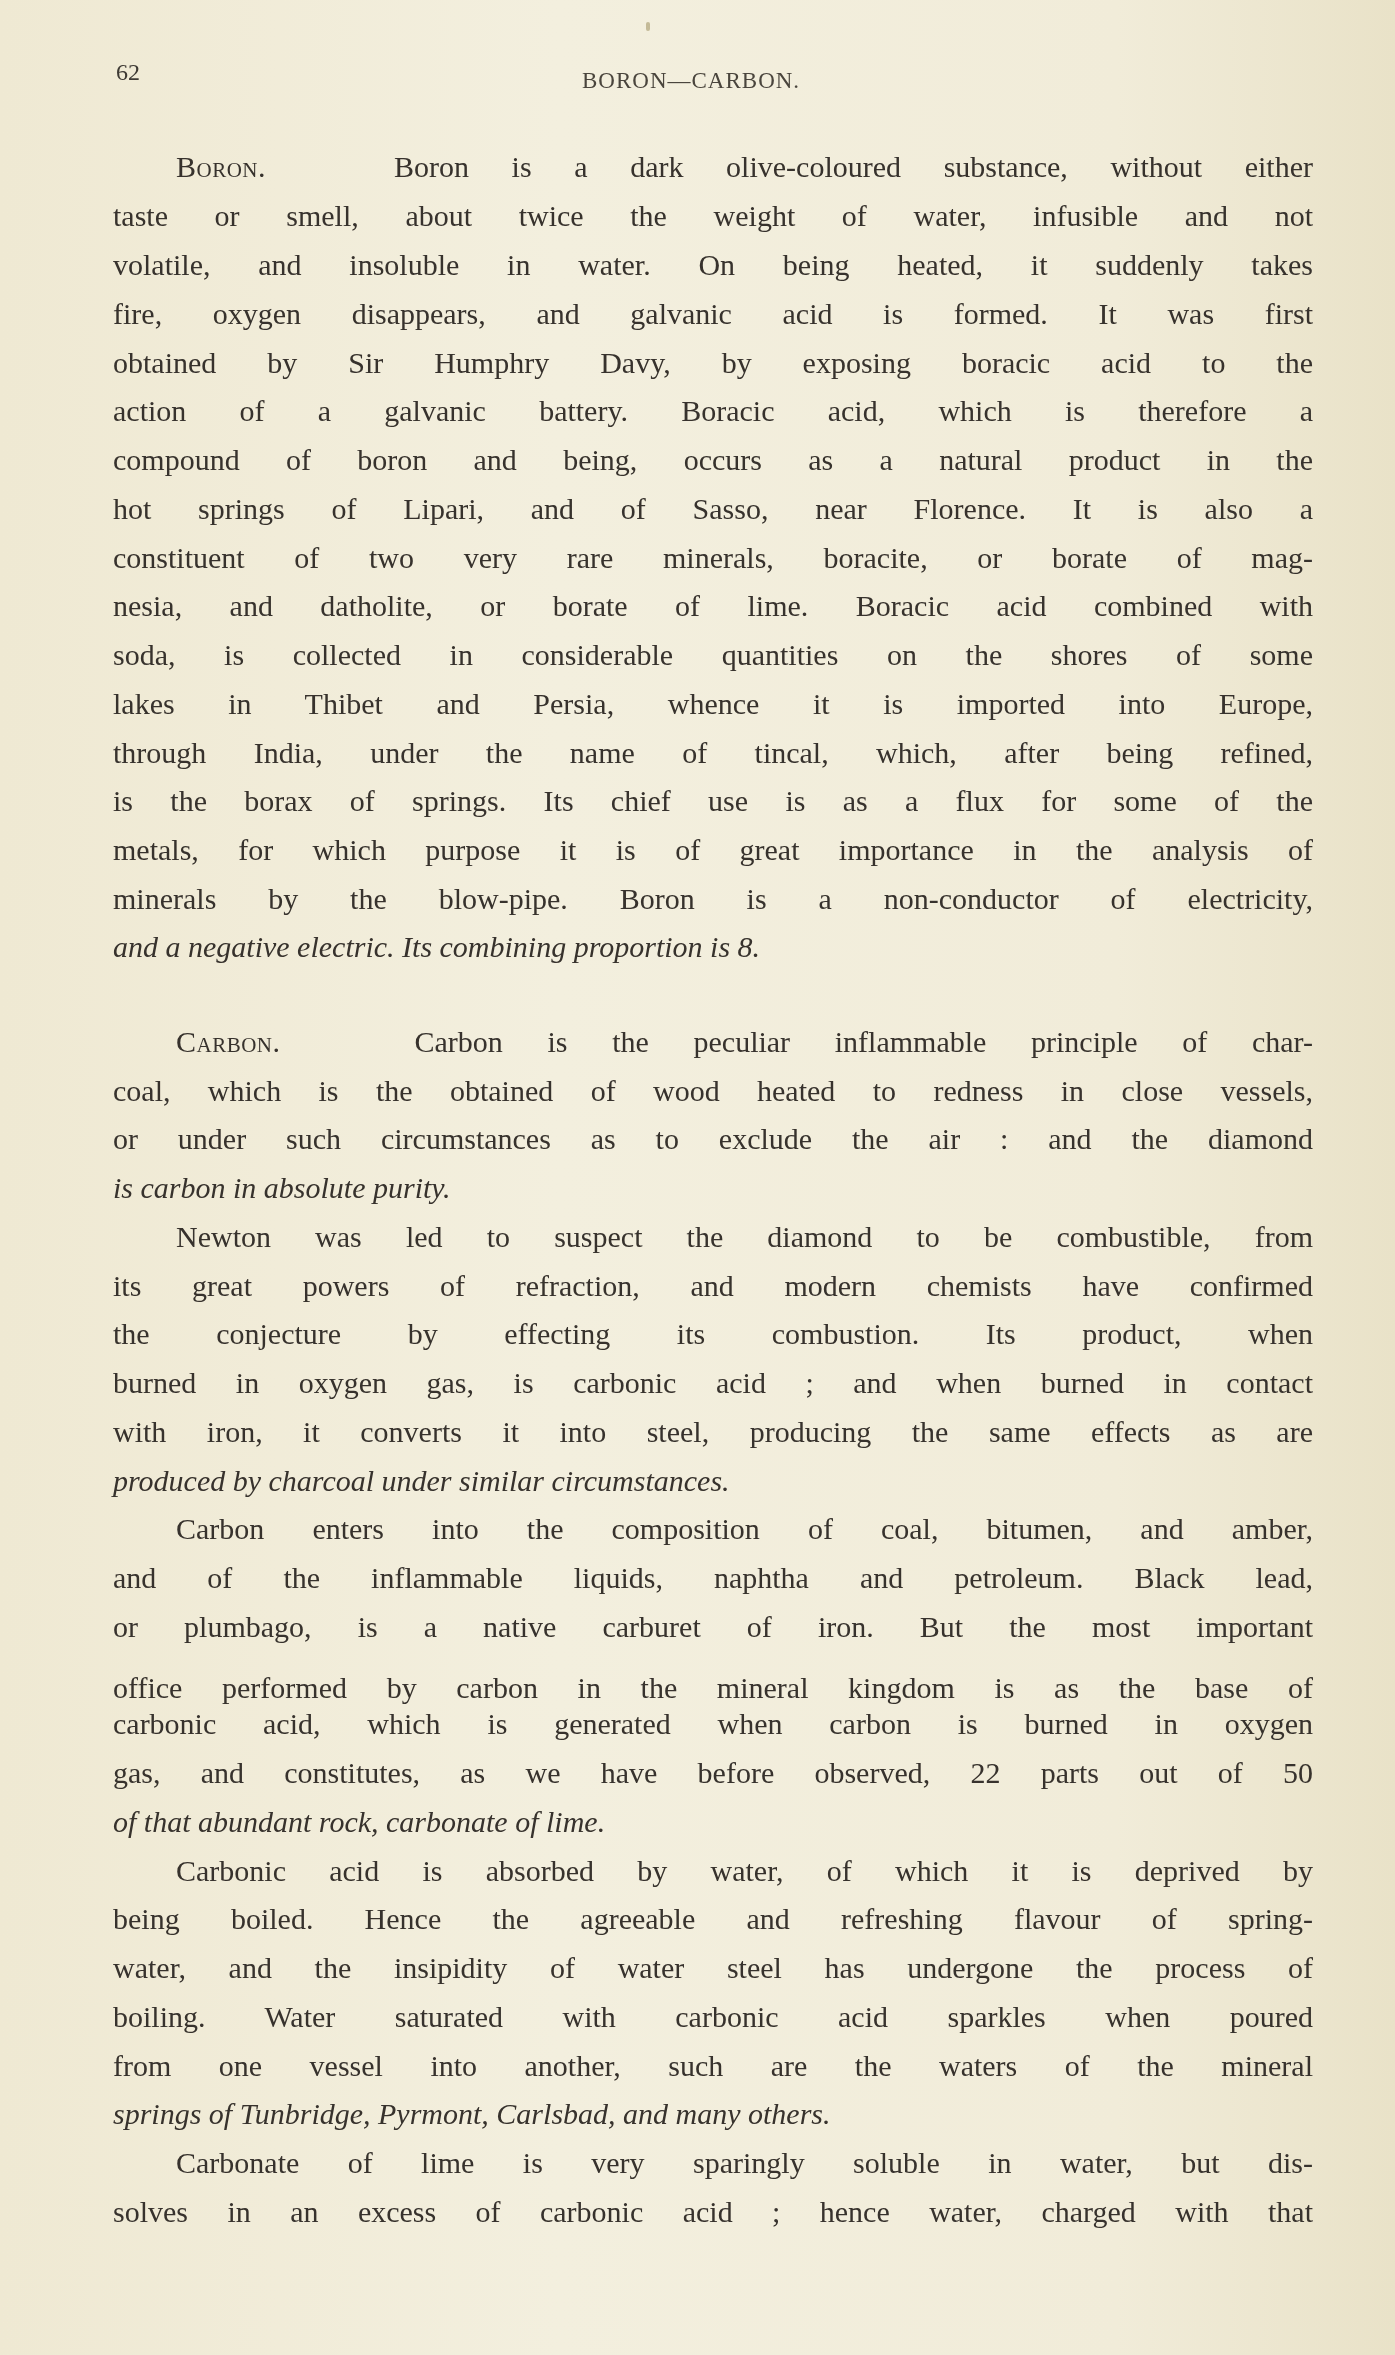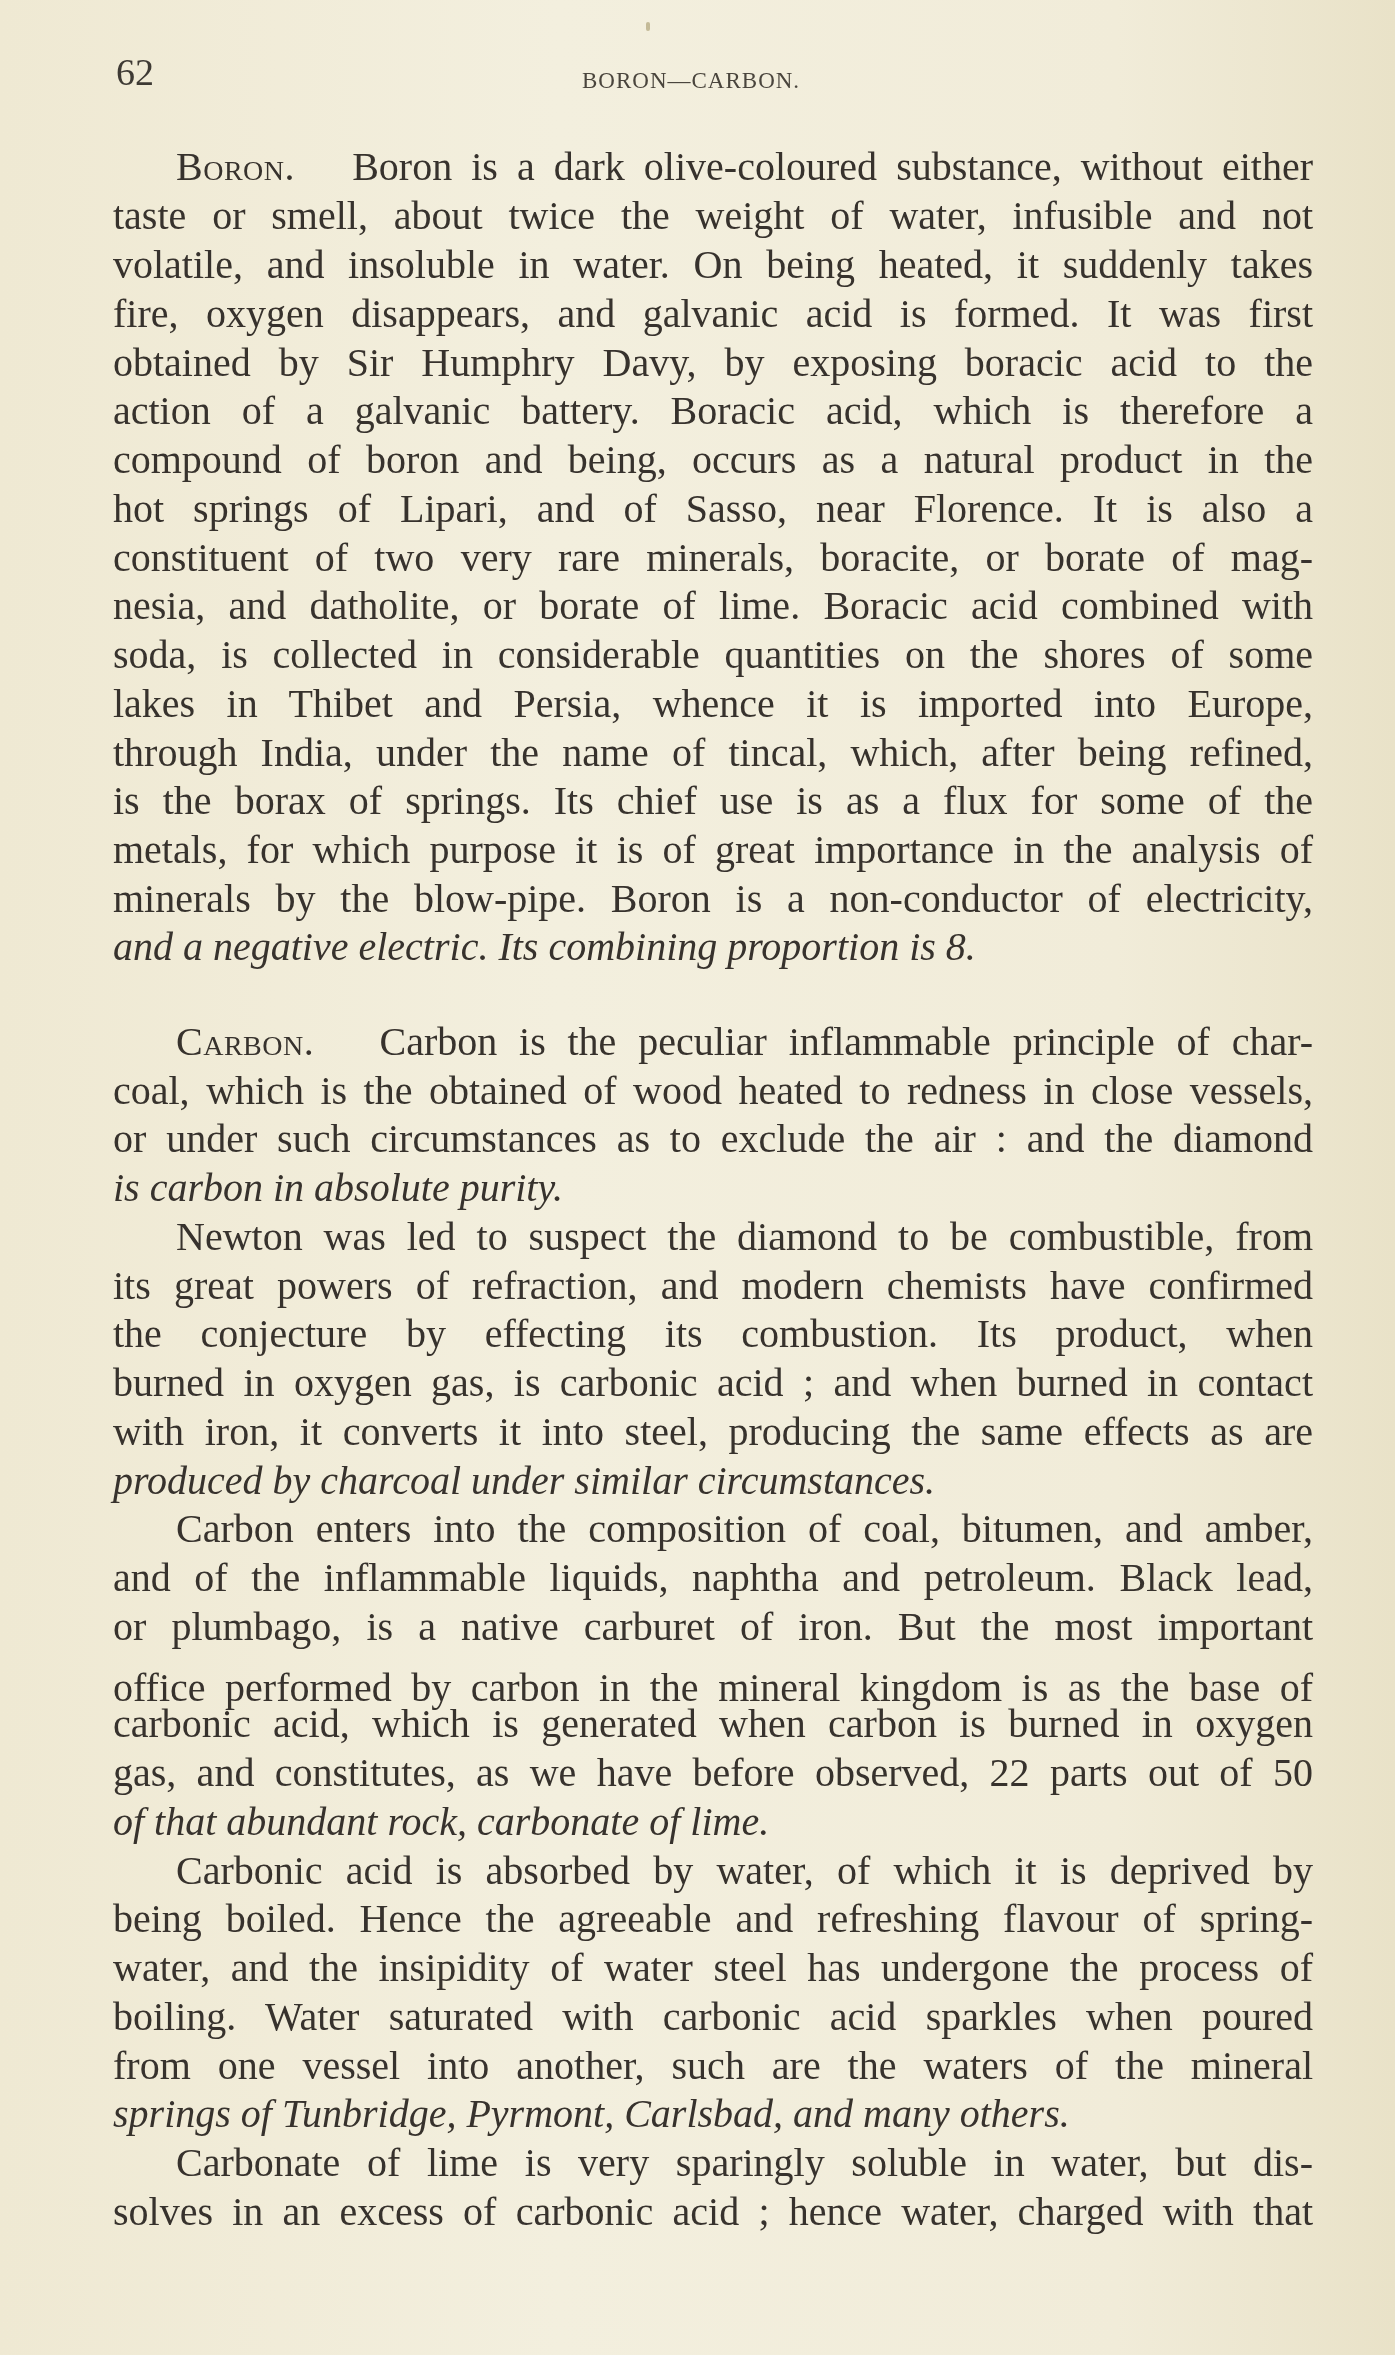--- a/index.html
+++ b/index.html
@@ -5,33 +5,33 @@
   html, body { margin: 0; padding: 0; }
   body {
     width: 1395px; height: 2355px; position: relative; overflow: hidden;
     background: linear-gradient(90deg, #efe9d3 0%, #f3efde 40%, #f1ecd9 80%, #e9e2c8 100%);
     font-family: "DejaVu Serif", "Liberation Serif", serif;
     color: #3b3631;
   }
   .page { position: absolute; left: 0; top: 0; width: 1395px; height: 2355px; }
   .pagenum {
     position: absolute; left: 116px; top: 52px;
-    font-size: 38px; line-height: 40px; color: #3e3a34;
+    font-size: 24px; line-height: 40px; color: #3e3a34;
     font-family: "Liberation Serif", "DejaVu Serif", serif;
   }
   .running-head {
     position: absolute; left: 582px; top: 68px; width: 276px;
     font-size: 23px; line-height: 26px; letter-spacing: 1px;
     text-align: left; color: #4a453d;
     font-family: "Liberation Serif", "DejaVu Serif", serif;
     white-space: nowrap;
   }
   .line {
     position: absolute; left: 113px; width: 1200px;
-    height: 48px; font-size: 40px; line-height: 48px;
+    height: 48px; font-size: 30px; line-height: 48px;
     font-family: "Liberation Serif", "DejaVu Serif", serif;
     text-align: justify; text-align-last: justify;
     white-space: nowrap; overflow: visible;
     color: #37322d;
   }
   .line.indent { left: 176px; width: 1137px; }
   .line.last { text-align: left; text-align-last: left; font-style: italic; }
   .sc { font-variant: small-caps; letter-spacing: 0.5px; }
   .speck {
     position: absolute; left: 646px; top: 22px; width: 4px; height: 9px;

